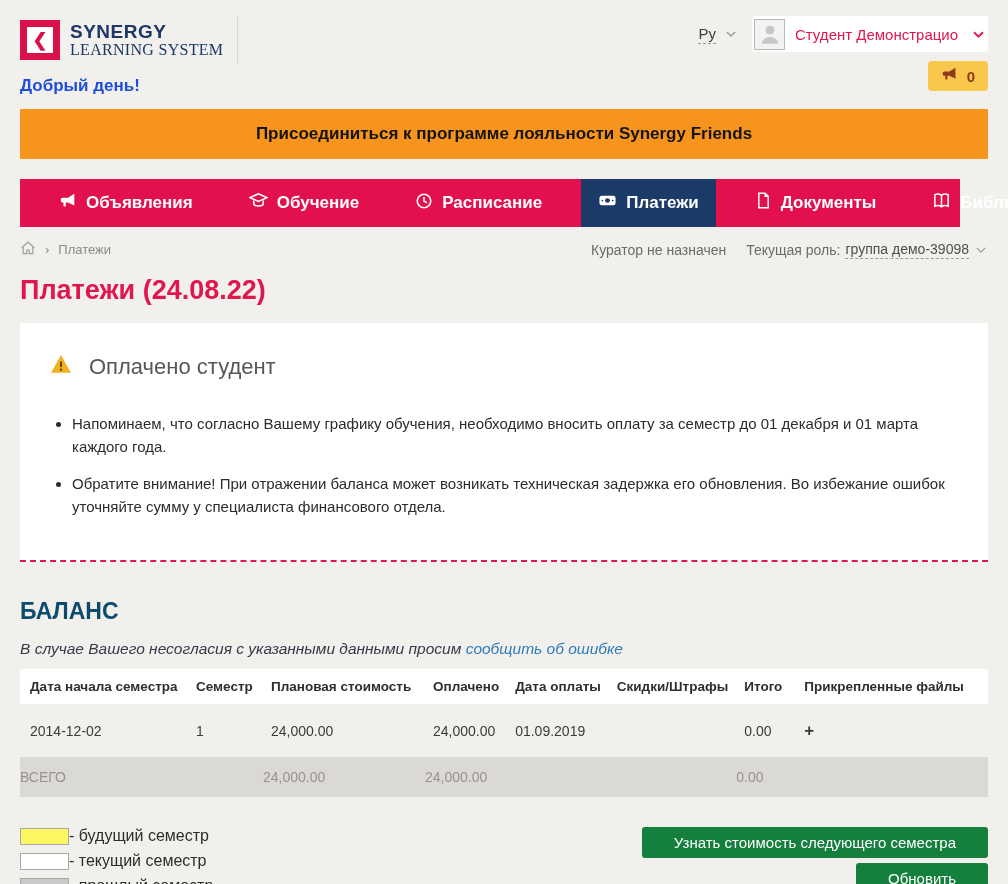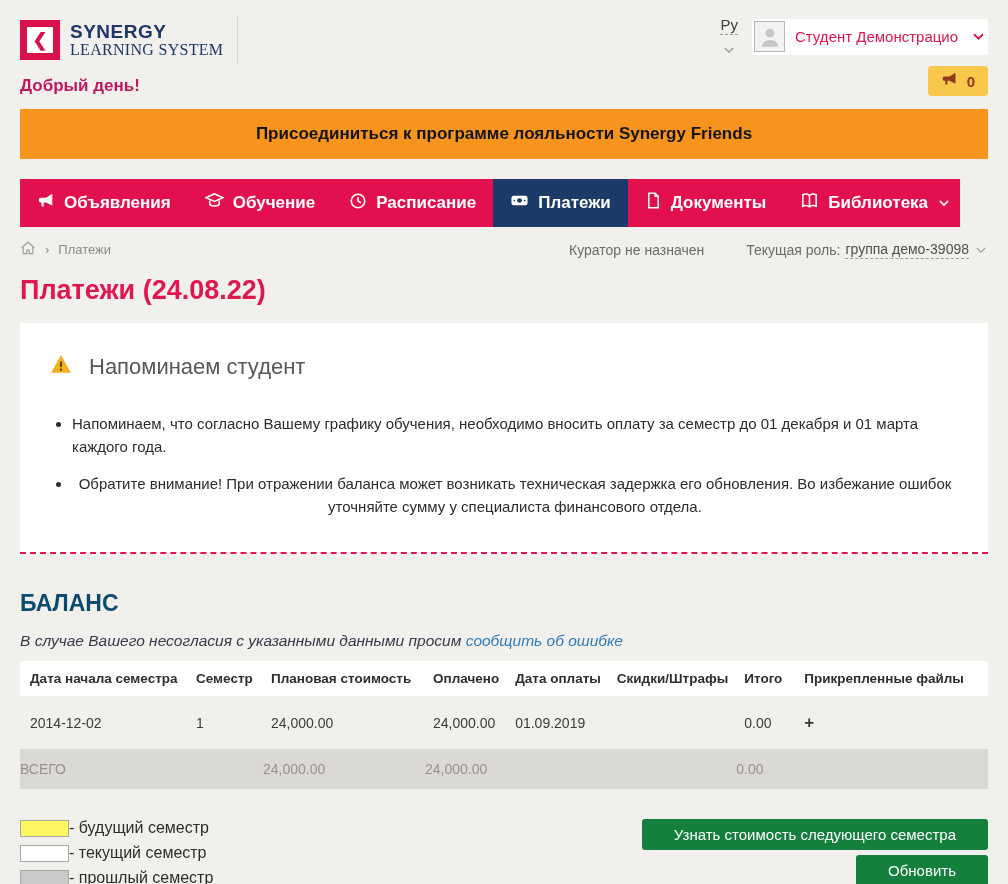--- a/index.html
+++ b/index.html
@@ -17,25 +17,25 @@
   .logo-row { display: flex; align-items: center; }
   .logo-mark {
     width: 40px; height: 40px; background: #fff; border: 7px solid #d8114a;
     display: flex; align-items: center; justify-content: center;
     color: #d8114a; font-weight: bold; font-size: 18px; line-height: 1;
   }
   .logo-text { margin-left: 10px; line-height: 1.05; color: #1c3767; }
   .logo-line1 { font-size: 19px; font-weight: bold; letter-spacing: .5px; }
   .logo-line2 { font-size: 16px; letter-spacing: .3px; font-family: Liberation Serif, serif; }
   .logo-divider { width: 1px; height: 48px; background: #d9d6cf; margin-left: 14px; }
-  .greeting { margin-top: 12px; font-weight: bold; font-size: 17px; color: #be185d; }
+  .greeting { margin-top: 12px; font-weight: bold; font-size: 17px; color: #1d4ed8; }
 
   .header-right { display: flex; flex-direction: column; align-items: flex-end; gap: 9px; }
   .top-controls { display: flex; align-items: center; }
-  .lang-box { display: flex; align-items: center; gap: 8px; margin-right: 14px; cursor: pointer; flex-direction: column; }
+  .lang-box { display: flex; align-items: center; gap: 8px; margin-right: 14px; cursor: pointer; }
   .lang-label { font-size: 15px; color: #3d3d3d; border-bottom: 1px dashed #9a9a9a; padding-bottom: 1px; }
   .chev { display: inline-flex; }
   .user-pill {
     display: flex; align-items: center; background: #fff; border-radius: 3px;
     height: 36px; width: 236px; padding: 2px; cursor: pointer;
   }
   .avatar {
     width: 31px; height: 31px; flex: 0 0 31px; border: 1px solid #b9b9b9; background: #f3f3f3;
     display: flex; align-items: center; justify-content: center; overflow: hidden;
   }
@@ -52,47 +52,47 @@
   .banner {
     margin-top: 13px; background: #f7941d; border-radius: 1px; height: 50px;
     display: flex; align-items: center; justify-content: center;
     font-weight: bold; font-size: 17px; color: #141414; cursor: pointer;
   }
 
   
   .nav { margin-top: 20px; background: #e2104c; display: flex; width: 940px; height: 48px; }
   .nav-item {
     display: flex; align-items: center; gap: 9px; padding: 0 17px;
-    color: #fff; font-weight: bold; font-size: 17px; cursor: pointer; white-space: nowrap;
+    color: #fff; font-weight: bold; font-size: 17px; cursor: pointer; white-space: nowrap; margin-left: 22px;
   }
   .nav-item.active { background: #1b3a68; }
   .nav-item svg { flex: 0 0 auto; }
 
   
   .crumbs-row {
     margin-top: 13px; display: flex; justify-content: space-between; align-items: center;
     font-size: 13px; color: #8a8a8a;
   }
   .crumbs-left { display: flex; align-items: center; gap: 9px; }
-  .crumbs-right { display: flex; align-items: center; gap: 42px; font-size: 14px; color: #6b6b6b; }
+  .crumbs-right { display: flex; align-items: center; gap: 20px; font-size: 14px; color: #6b6b6b; }
   .role-box { display: flex; align-items: center; gap: 5px; cursor: pointer; }
   .role-value { color: #4f4f4f; border-bottom: 1px dashed #9a9a9a; padding-bottom: 1px; }
 
   
   .page-title { margin-top: 16px; font-size: 27px; font-weight: bold; color: #e0164e; }
 
   
   .notice {
     margin-top: 17px; background: #fff; padding: 30px 30px 34px;
     border-bottom: 2px dashed #e0164e;
   }
   .notice-head { display: flex; align-items: center; gap: 17px; font-size: 22px; color: #57575a; }
   .notice ul { margin: 32px 0 0; padding-left: 22px; }
   .notice li { font-size: 15px; color: #2c2c2c; line-height: 1.5; margin-bottom: 15px; max-width: 920px; }
-  .notice li:last-child { margin-bottom: 0; text-align: center; }
+  .notice li:last-child { margin-bottom: 8px; }
 
   
   .balance-heading { margin-top: 36px; font-size: 23px; font-weight: bold; color: #0c4a6e; }
   .balance-note { margin-top: 15px; font-style: italic; font-size: 15.5px; color: #333a49; }
   .balance-note a { color: #2e7cb8; text-decoration: none; cursor: pointer; }
 
   table.balance-table { margin-top: 11px; width: 100%; border-collapse: collapse; font-size: 14px; }
   .balance-table th {
     background: #fff; text-align: left; font-weight: 600; color: #2e2e2e;
     padding: 10px 8px; white-space: nowrap; font-size: 13.5px;
@@ -264,21 +264,21 @@
 
   <div class="notice">
     <div class="notice-head">
       <span>
         <svg width="22" height="22" viewBox="0 0 20 20">
           <path d="M10 1.8 19 18H1z" fill="#f2b01e"></path>
           <rect x="9.1" y="7.5" width="1.8" height="5.4" rx="0.9" fill="#5f4b00"></rect>
           <circle cx="10" cy="15.3" r="1.1" fill="#5f4b00"></circle>
         </svg>
       </span>
-      <span>Напоминаем студент</span>
+      <span>Оплачено студент</span>
     </div>
     <ul>
       <li>Напоминаем, что согласно Вашему графику обучения, необходимо вносить оплату за семестр до 01 декабря и 01 марта каждого года.</li>
       <li>Обратите внимание! При отражении баланса может возникать техническая задержка его обновления. Во избежание ошибок уточняйте сумму у специалиста финансового отдела.</li>
     </ul>
   </div>
 
   <div class="balance-heading">БАЛАНС</div>
   <div class="balance-note">
     <span>В случае Вашего несогласия с указанными данными просим</span>

